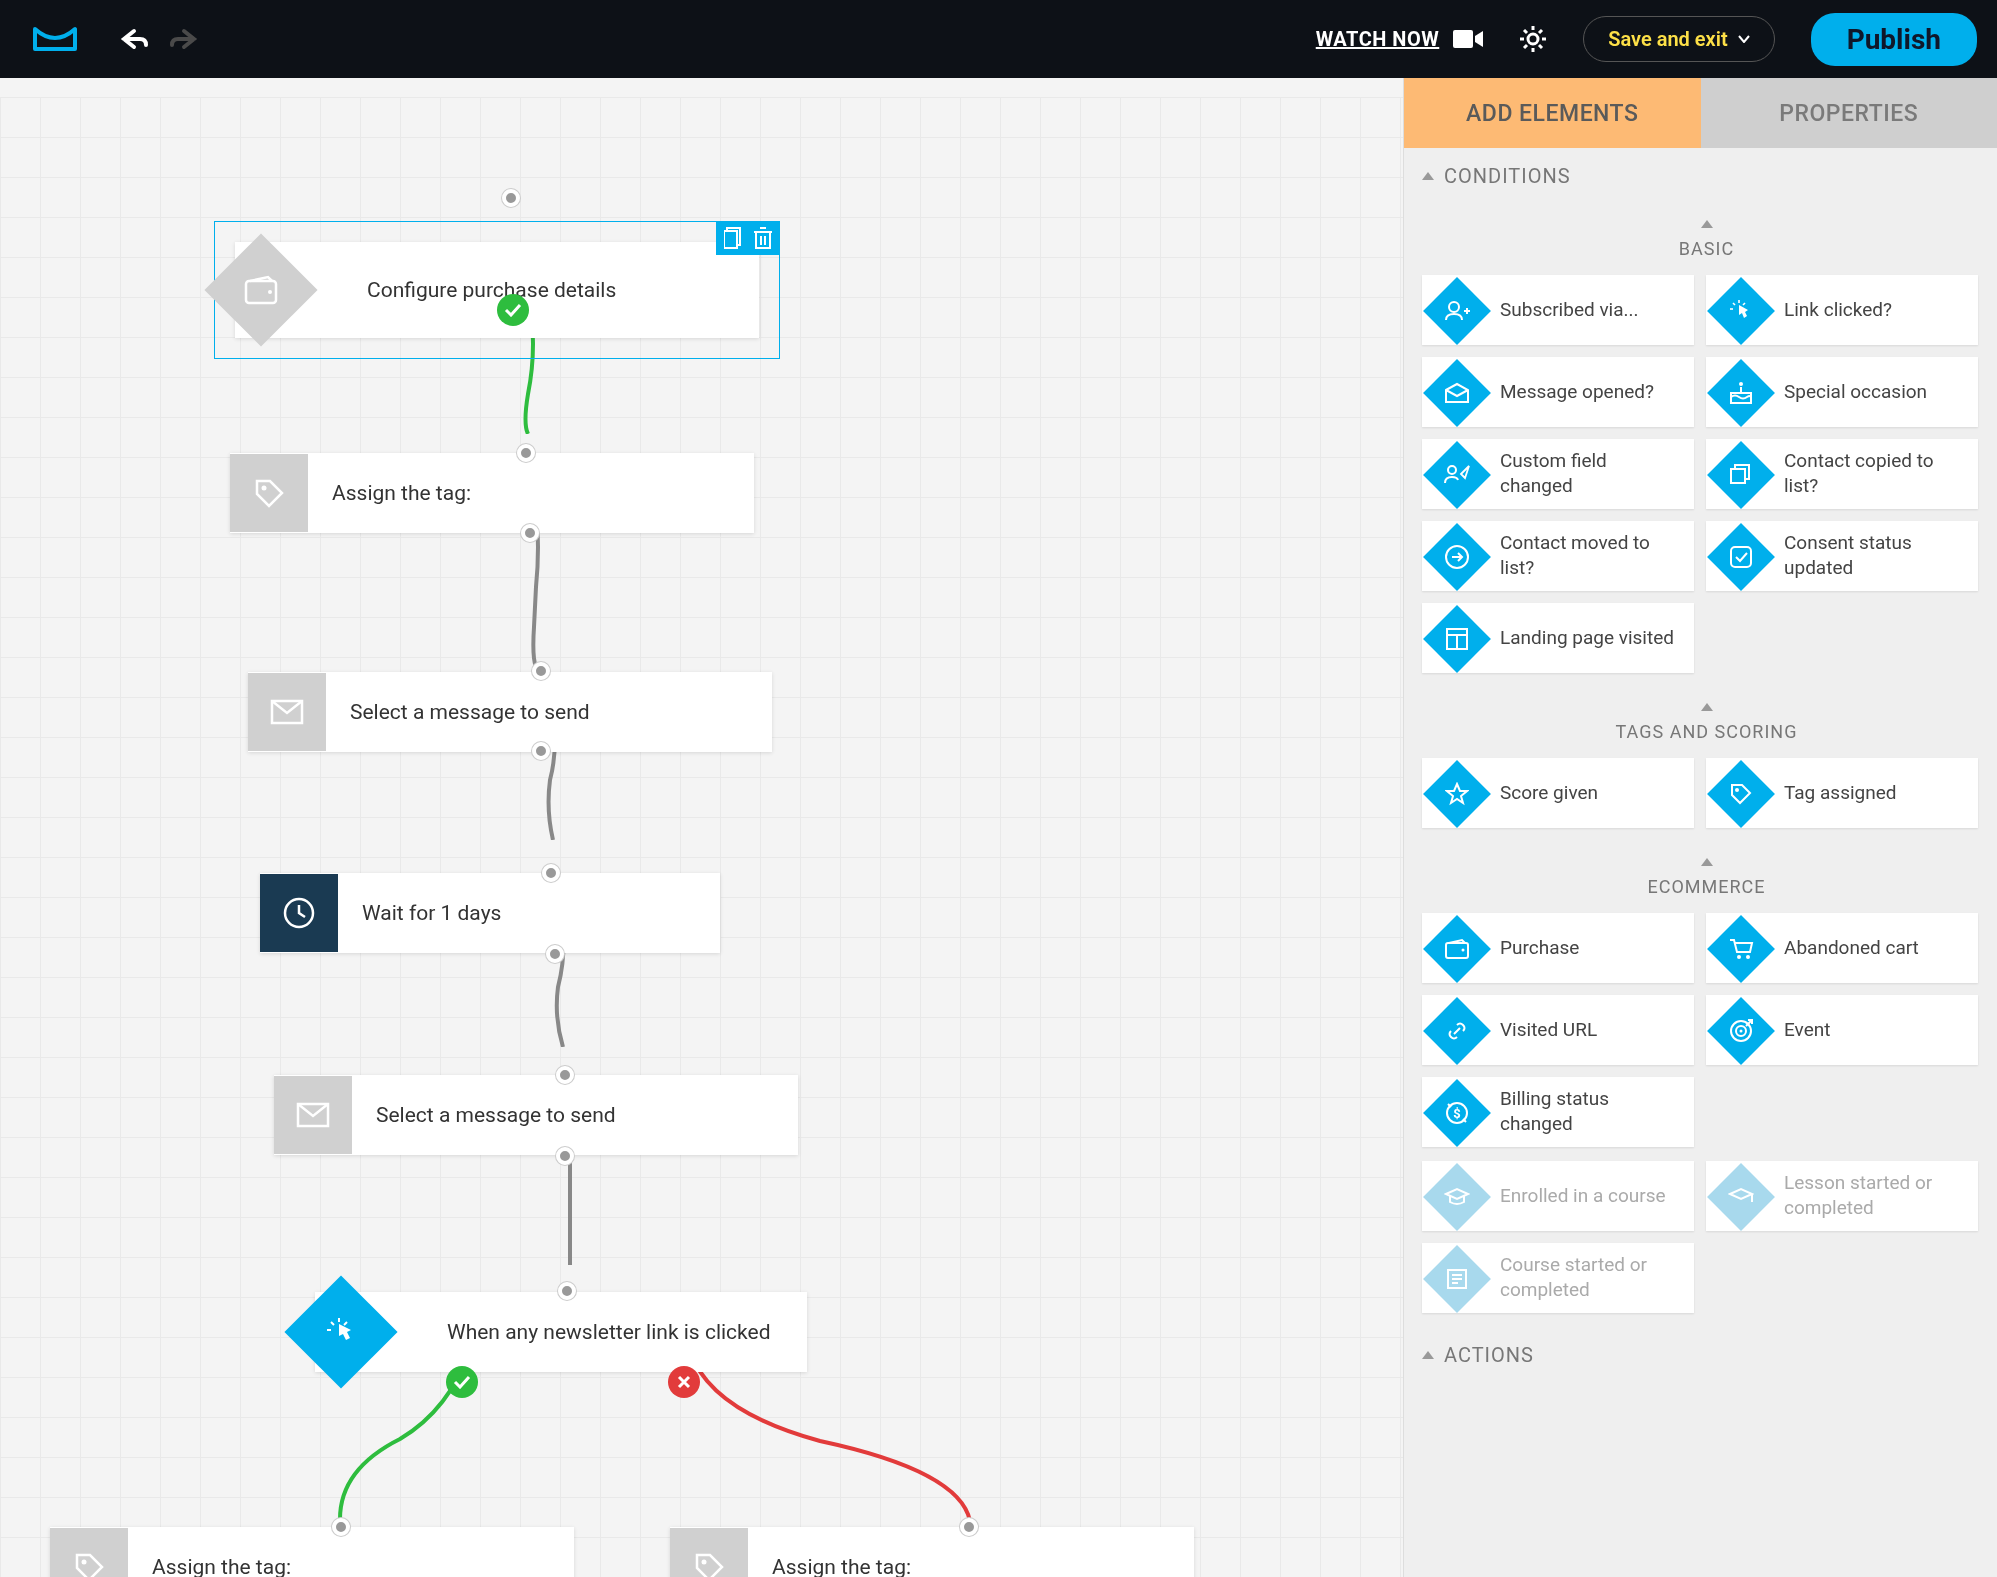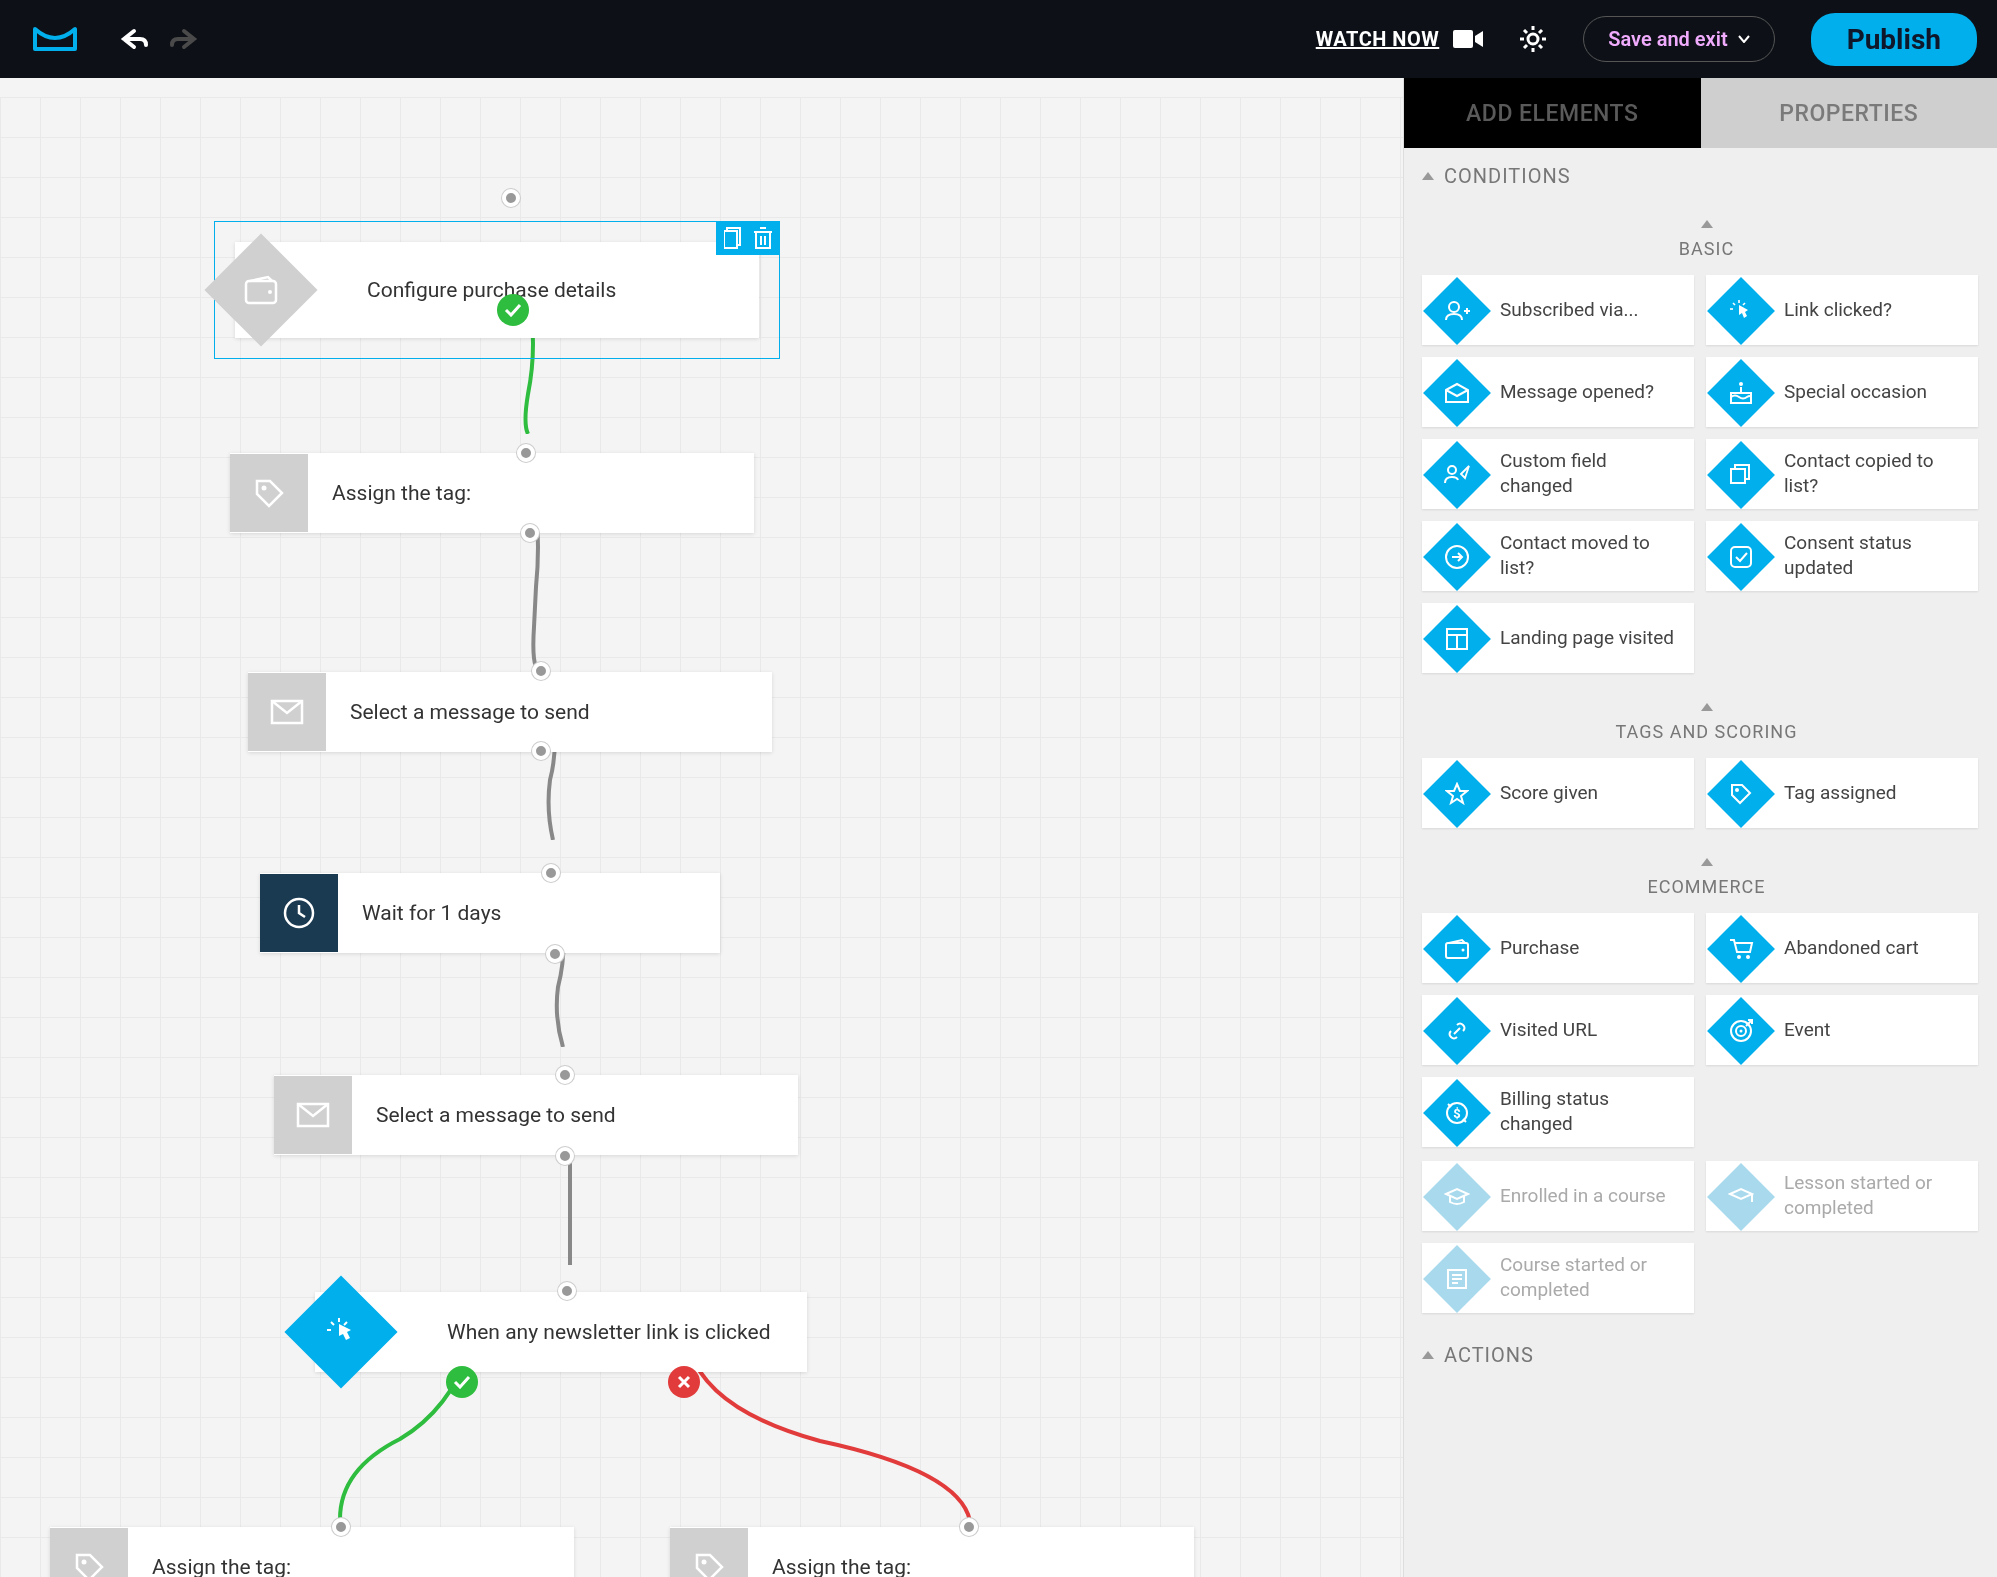--- a/index.html
+++ b/index.html
@@ -8,21 +8,21 @@
 .topbar { height: 78px; background: #0d1117; display: flex; align-items: center; padding: 0 20px; color: #fff; }
 .logo-wrap { width: 70px; display: flex; justify-content: center; }
 .logo-icon { width: 48px; height: 32px; }
 .nav-arrows { display: flex; gap: 18px; margin-left: 30px; }
 .nav-arrow { width: 30px; height: 24px; cursor: pointer; color: #fff; }
 .nav-arrow.disabled { color: #4a4a4a; }
 .topbar-right { margin-left: auto; display: flex; align-items: center; gap: 36px; }
 .watch-now { display: flex; align-items: center; gap: 14px; cursor: pointer; }
 .watch-now-text { font-size: 20px; font-weight: 700; text-decoration: underline; letter-spacing: 0.5px; }
 .gear-icon { cursor: pointer; }
-.save-exit-btn { background: transparent; border: 1px solid #555; border-radius: 24px; padding: 10px 24px; color: #f0abfc; font-size: 20px; font-weight: 600; cursor: pointer; display: flex; align-items: center; gap: 10px; }
+.save-exit-btn { background: transparent; border: 1px solid #555; border-radius: 24px; padding: 10px 24px; color: #fde047; font-size: 20px; font-weight: 600; cursor: pointer; display: flex; align-items: center; gap: 10px; }
 .publish-btn { background: #00afec; border: none; border-radius: 24px; padding: 10px 36px; color: #0f172a; font-size: 28px; font-weight: 700; cursor: pointer; }
 
 .main { display: flex; height: calc(100vh - 78px); }
 
 .canvas { flex: 1; position: relative; overflow: hidden; background-image:
   linear-gradient(#e9e9e9 1px, transparent 1px),
   linear-gradient(90deg, #e9e9e9 1px, transparent 1px);
   background-size: 40px 40px;
   margin-top: 19px;
 }
@@ -45,21 +45,21 @@
 .dark-box { background: #1a3a52; }
 .gray-box { background: #d0d0d0; }
 
 .dot { position: absolute; width: 18px; height: 18px; background: #999; border: 4px solid #fff; border-radius: 50%; box-shadow: 0 0 0 1px #ccc; }
 .check-badge { position: absolute; width: 32px; height: 32px; background: #2ebd3e; border-radius: 50%; display: flex; align-items: center; justify-content: center; }
 .x-badge { position: absolute; width: 32px; height: 32px; background: #e23b3b; border-radius: 50%; display: flex; align-items: center; justify-content: center; }
 
 .connector { position: absolute; }
 
 .sidebar { width: 594px; background: #efefef; display: flex; flex-direction: column; border-left: 1px solid #ddd; overflow-y: auto; }
-.tabs { display: flex; height: 70px; background: #000000; }
+.tabs { display: flex; height: 70px; background: #fdba74; }
 .tab { flex: 1; display: flex; align-items: center; justify-content: center; font-size: 23px; font-weight: 500; color: #5a5a5a; cursor: pointer; letter-spacing: 0.5px; }
 .tab.inactive { background: #cfcfcf; color: #7a7a7a; }
 
 .section-head { display: flex; align-items: center; gap: 10px; padding: 16px 18px; font-size: 20px; color: #777; letter-spacing: 1px; cursor: pointer; }
 .section-head.sub { padding-left: 30px; font-size: 18px; flex-direction: column; }
 .tri { width: 0; height: 0; border-left: 6px solid transparent; border-right: 6px solid transparent; border-bottom: 8px solid #999; }
 
 .element-grid { display: flex; flex-wrap: wrap; gap: 12px; padding: 0 18px 14px 18px; }
 .element-card { width: 272px; height: 70px; background: #fff; display: flex; align-items: center; cursor: grab; box-shadow: 0 1px 2px rgba(0,0,0,0.1); }
 .element-card .card-icon { width: 60px; height: 60px; margin-left: 4px; flex-shrink: 0; position: relative; }

